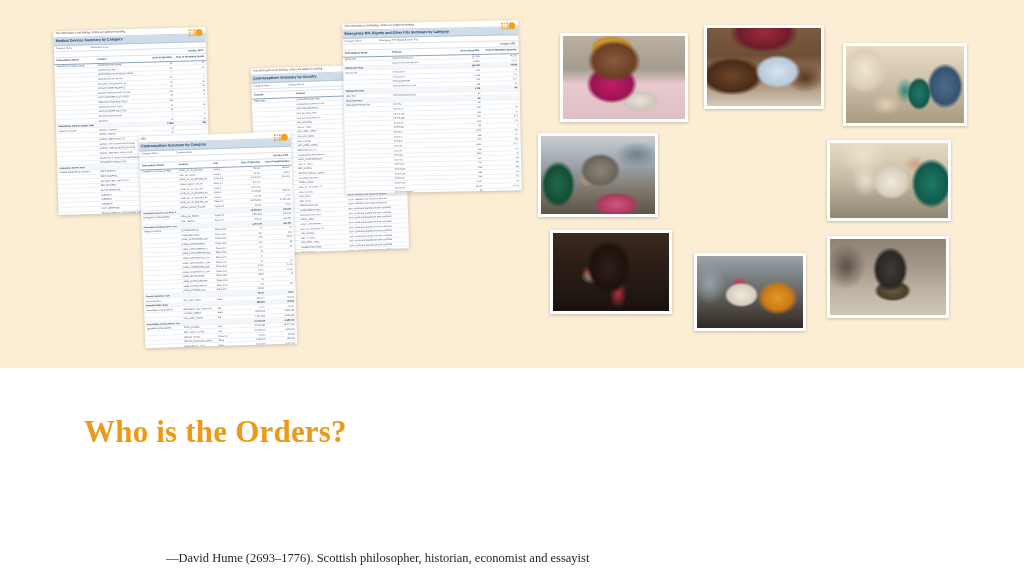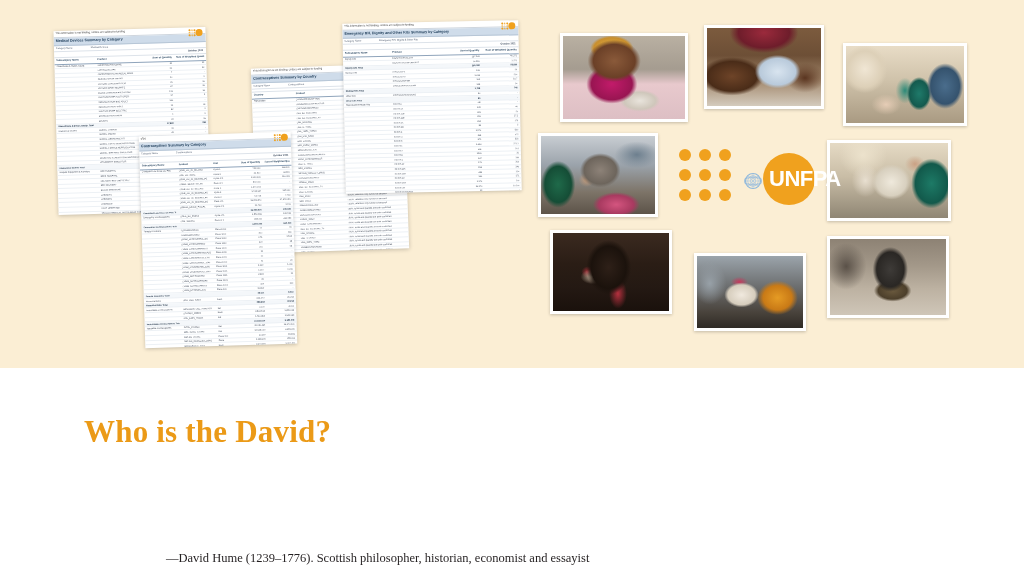--- a/index.html
+++ b/index.html
@@ -1150,41 +1150,18 @@
     <div class="inner" style="background:
            radial-gradient(ellipse 22px 28px at 52% 40%, #3e3b38 0%, #2a2724 62%, transparent 80%),
            radial-gradient(ellipse 9px 9px at 52% 22%, #b08a6c 0%, transparent 72%),
            radial-gradient(ellipse 24px 14px at 54% 68%, #6b5a3e 0%, #4c3f2b 60%, transparent 78%),
            radial-gradient(ellipse 8px 7px at 56% 60%, #c0543a 0%, transparent 72%),
            radial-gradient(ellipse 26px 30px at 14% 36%, #5a5148 0%, transparent 78%),
            linear-gradient(180deg,#8d8274 0%,#a39889 35%,#bdb2a2 66%,#cfc6b8 100%);">
     </div>
   </div>
 
-  <div id="unfpa">
-    <span class="dots">
-      <i></i>
-        <i></i>
-        <i></i>
-        <i></i>
-        <i></i>
-        <i></i>
-        <i></i>
-        <i></i>
-        <i></i>
-    </span>
-    <svg class="uncrest" viewBox="0 0 48 48">
-      <circle cx="24" cy="24" r="15" fill="none" stroke="#8fb8dc" stroke-width="2.4"></circle>
-      <circle cx="24" cy="24" r="10.5" fill="none" stroke="#9cc0e0" stroke-width="1.2"></circle>
-      <circle cx="24" cy="24" r="5.5" fill="none" stroke="#9cc0e0" stroke-width="1.2"></circle>
-      <path d="M24 9 V39 M9 24 H39 M13 13 L35 35 M35 13 L13 35" stroke="#9cc0e0" stroke-width="1"></path>
-      <path d="M11 17 Q24 11 37 17 M11 31 Q24 37 37 31" stroke="#9cc0e0" stroke-width="1" fill="none"></path>
-      <path d="M8 19 Q24 14 40 19 Q42 24 40 29 Q24 34 8 29 Q6 24 8 19Z" fill="none" stroke="#8fb8dc" stroke-width="1.6"></path>
-    </svg>
-    <span class="circ"></span>
-    <span class="word">UNFPA</span>
-  </div>
 </div>
 
 <div id="lower">
-  <div id="heading">Who is the David?</div>
-  <div id="attrib">—David Hume (1239–1776). Scottish philosopher, historian, economist and essayist</div>
+  <div id="heading">Who is the Orders?</div>
+  <div id="attrib">—David Hume (2693–1776). Scottish philosopher, historian, economist and essayist</div>
 </div>
 
 </body></html>

